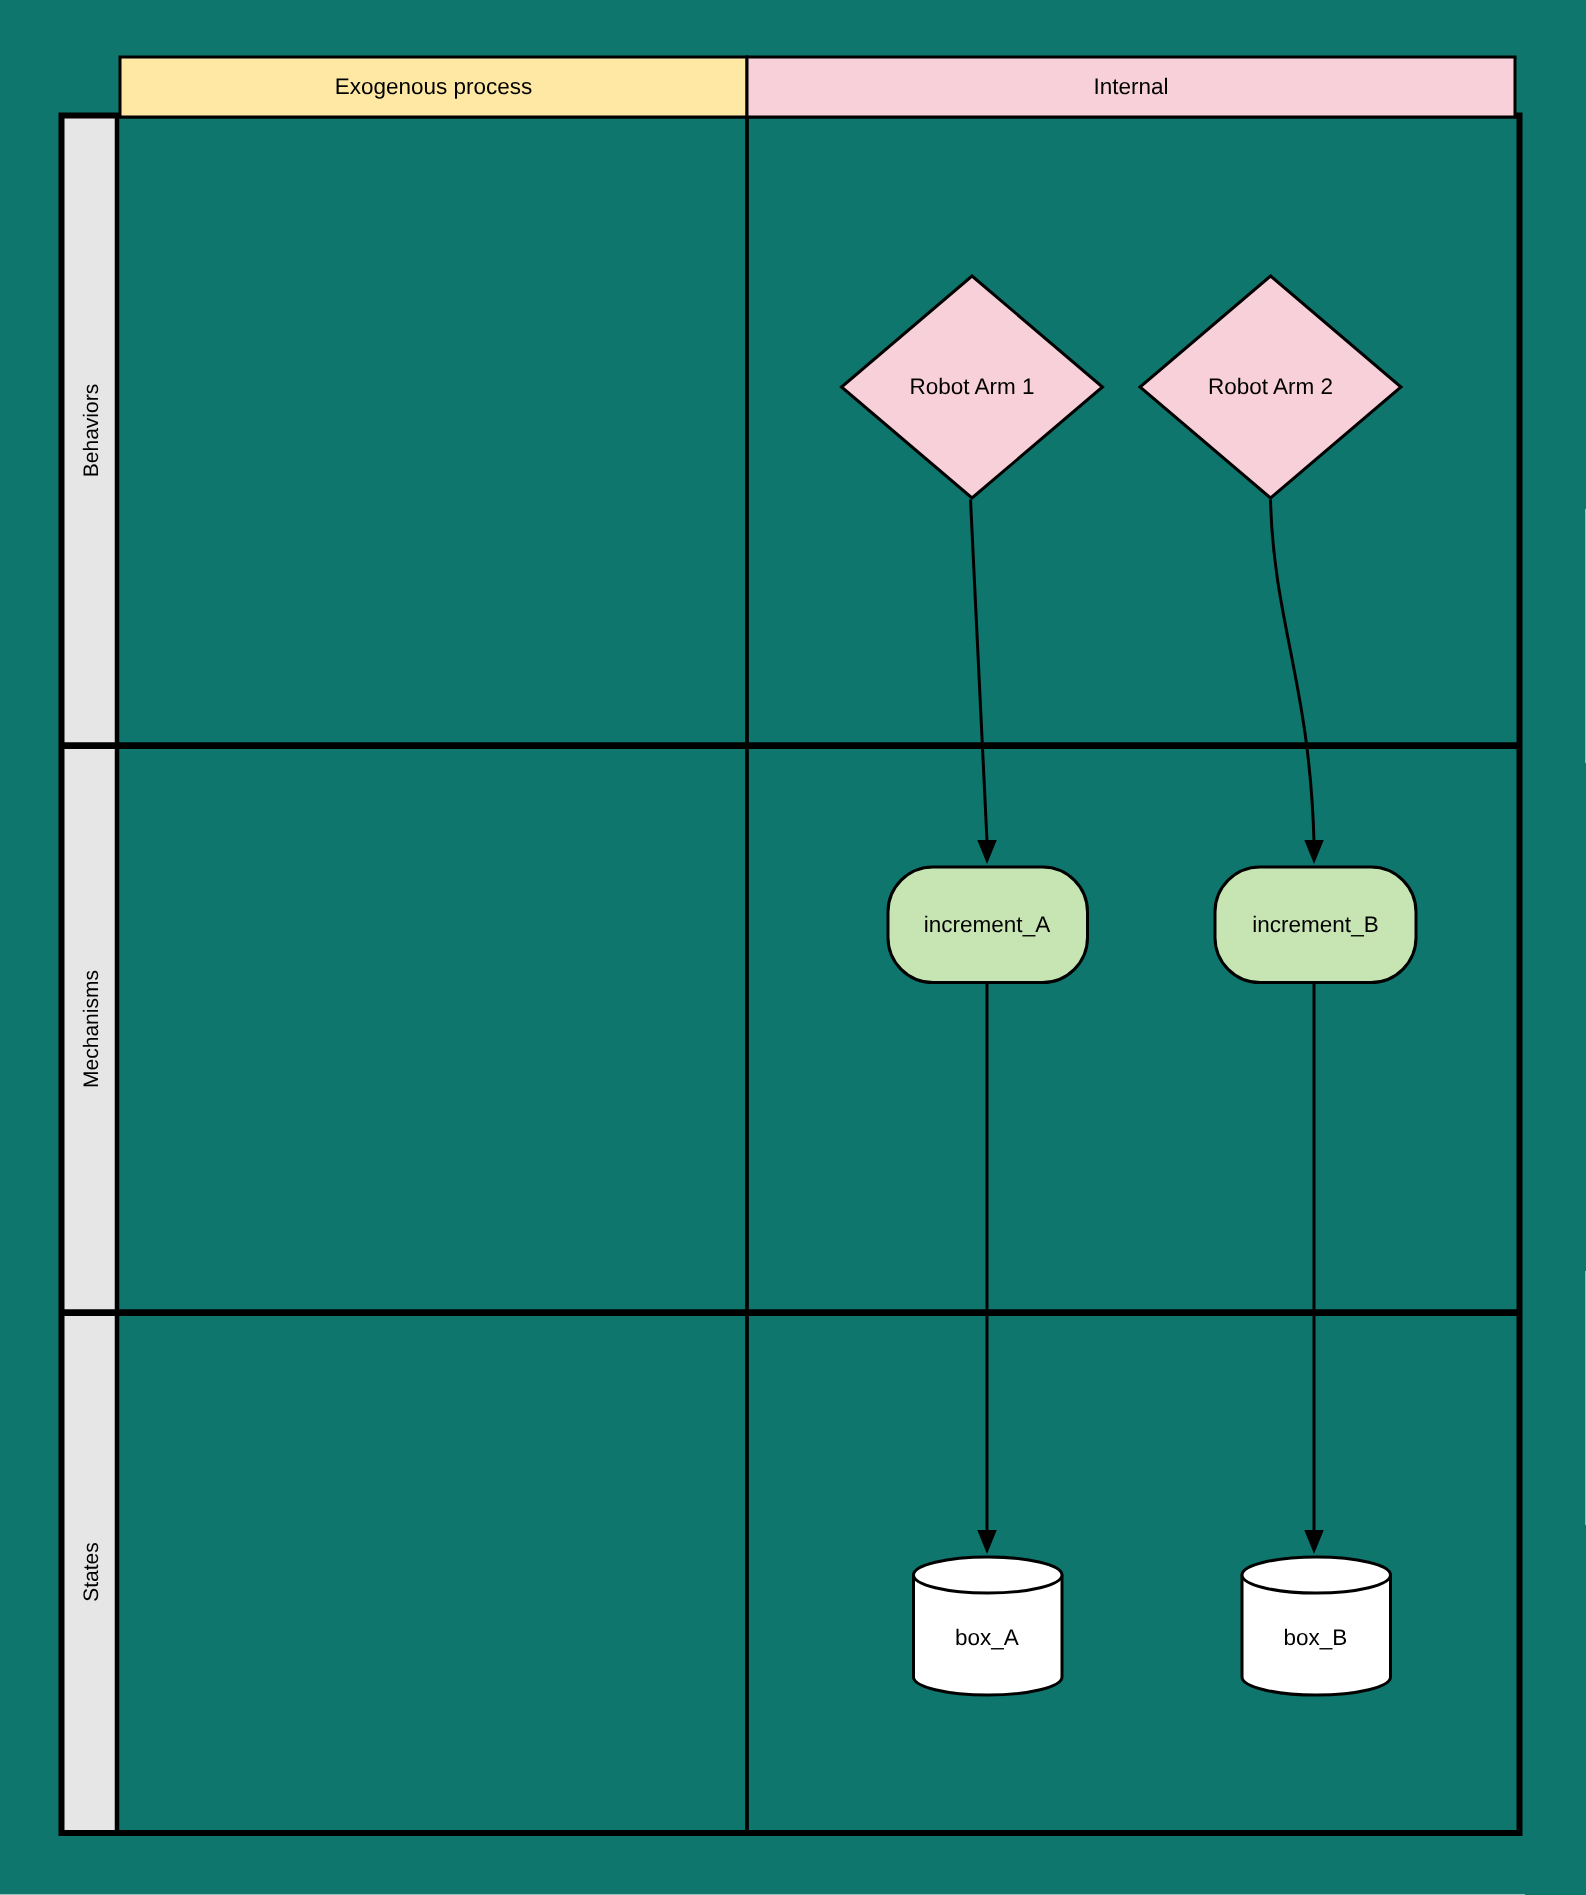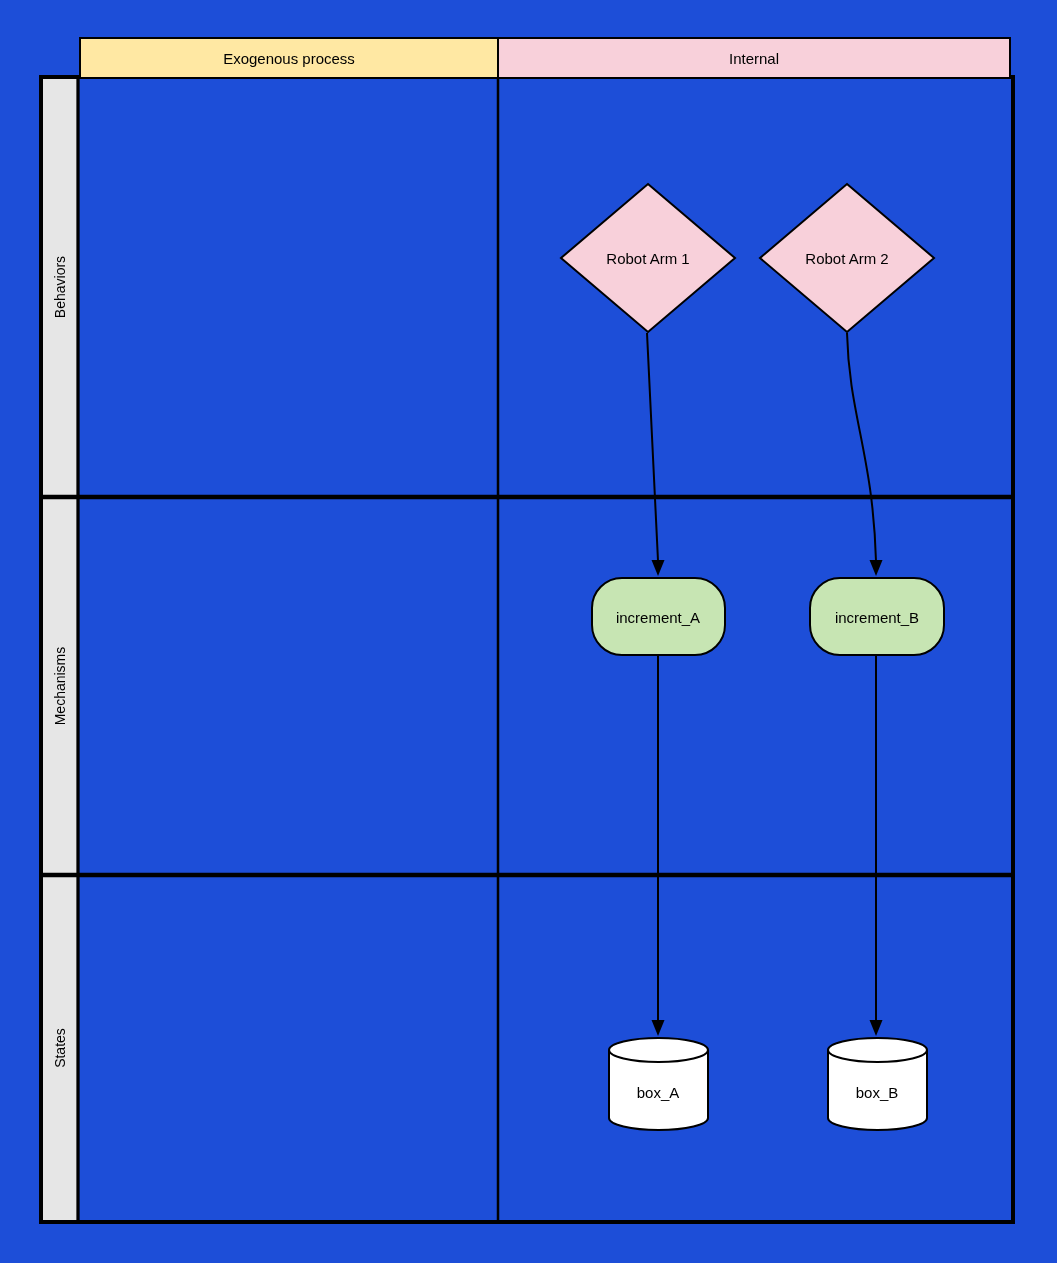--- a/index.html
+++ b/index.html
@@ -5,21 +5,21 @@
   html, body {
     margin: 0;
     padding: 0;
     background: #ffffff;
     font-family: "Liberation Sans", sans-serif;
   }
   .canvas {
     position: relative;
     width: 1057px;
     height: 1263px;
-    background: #1d4ed8;
+    background: #0f766e;
     overflow: hidden;
   }
   svg {
     position: absolute;
     left: 0;
     top: 0;
   }
   text {
     font-family: "Liberation Sans", sans-serif;
     fill: #000000;

